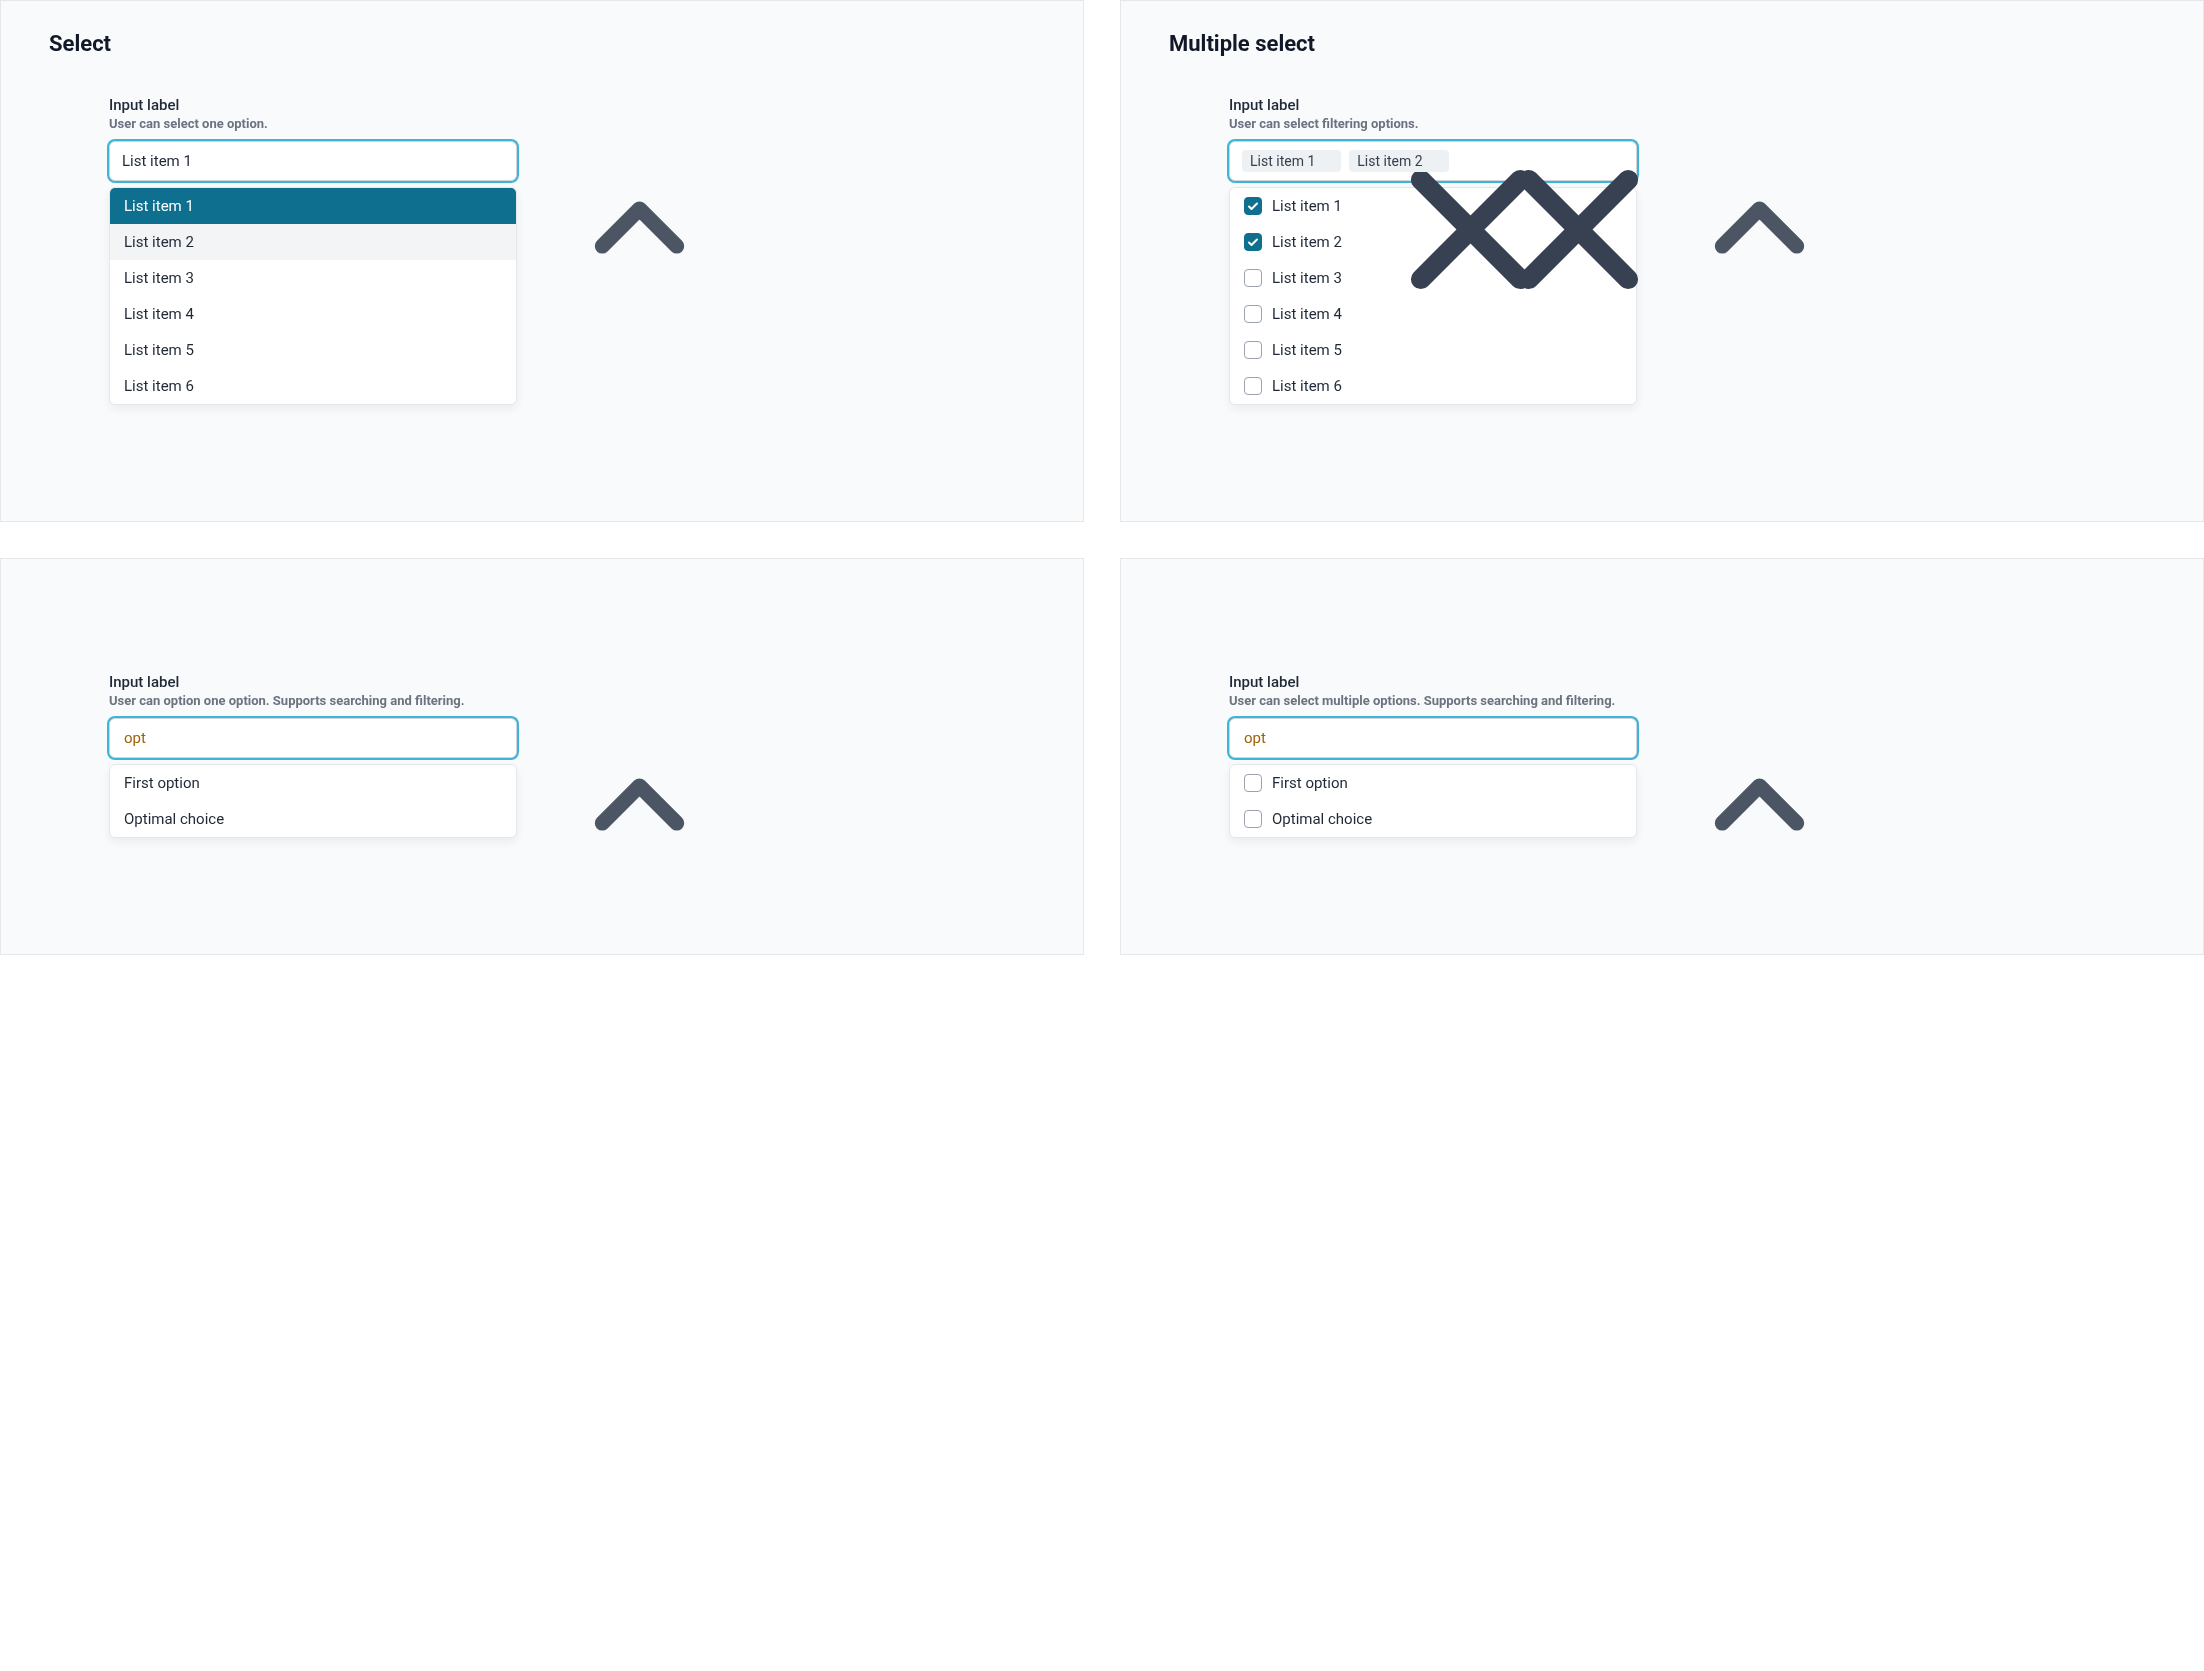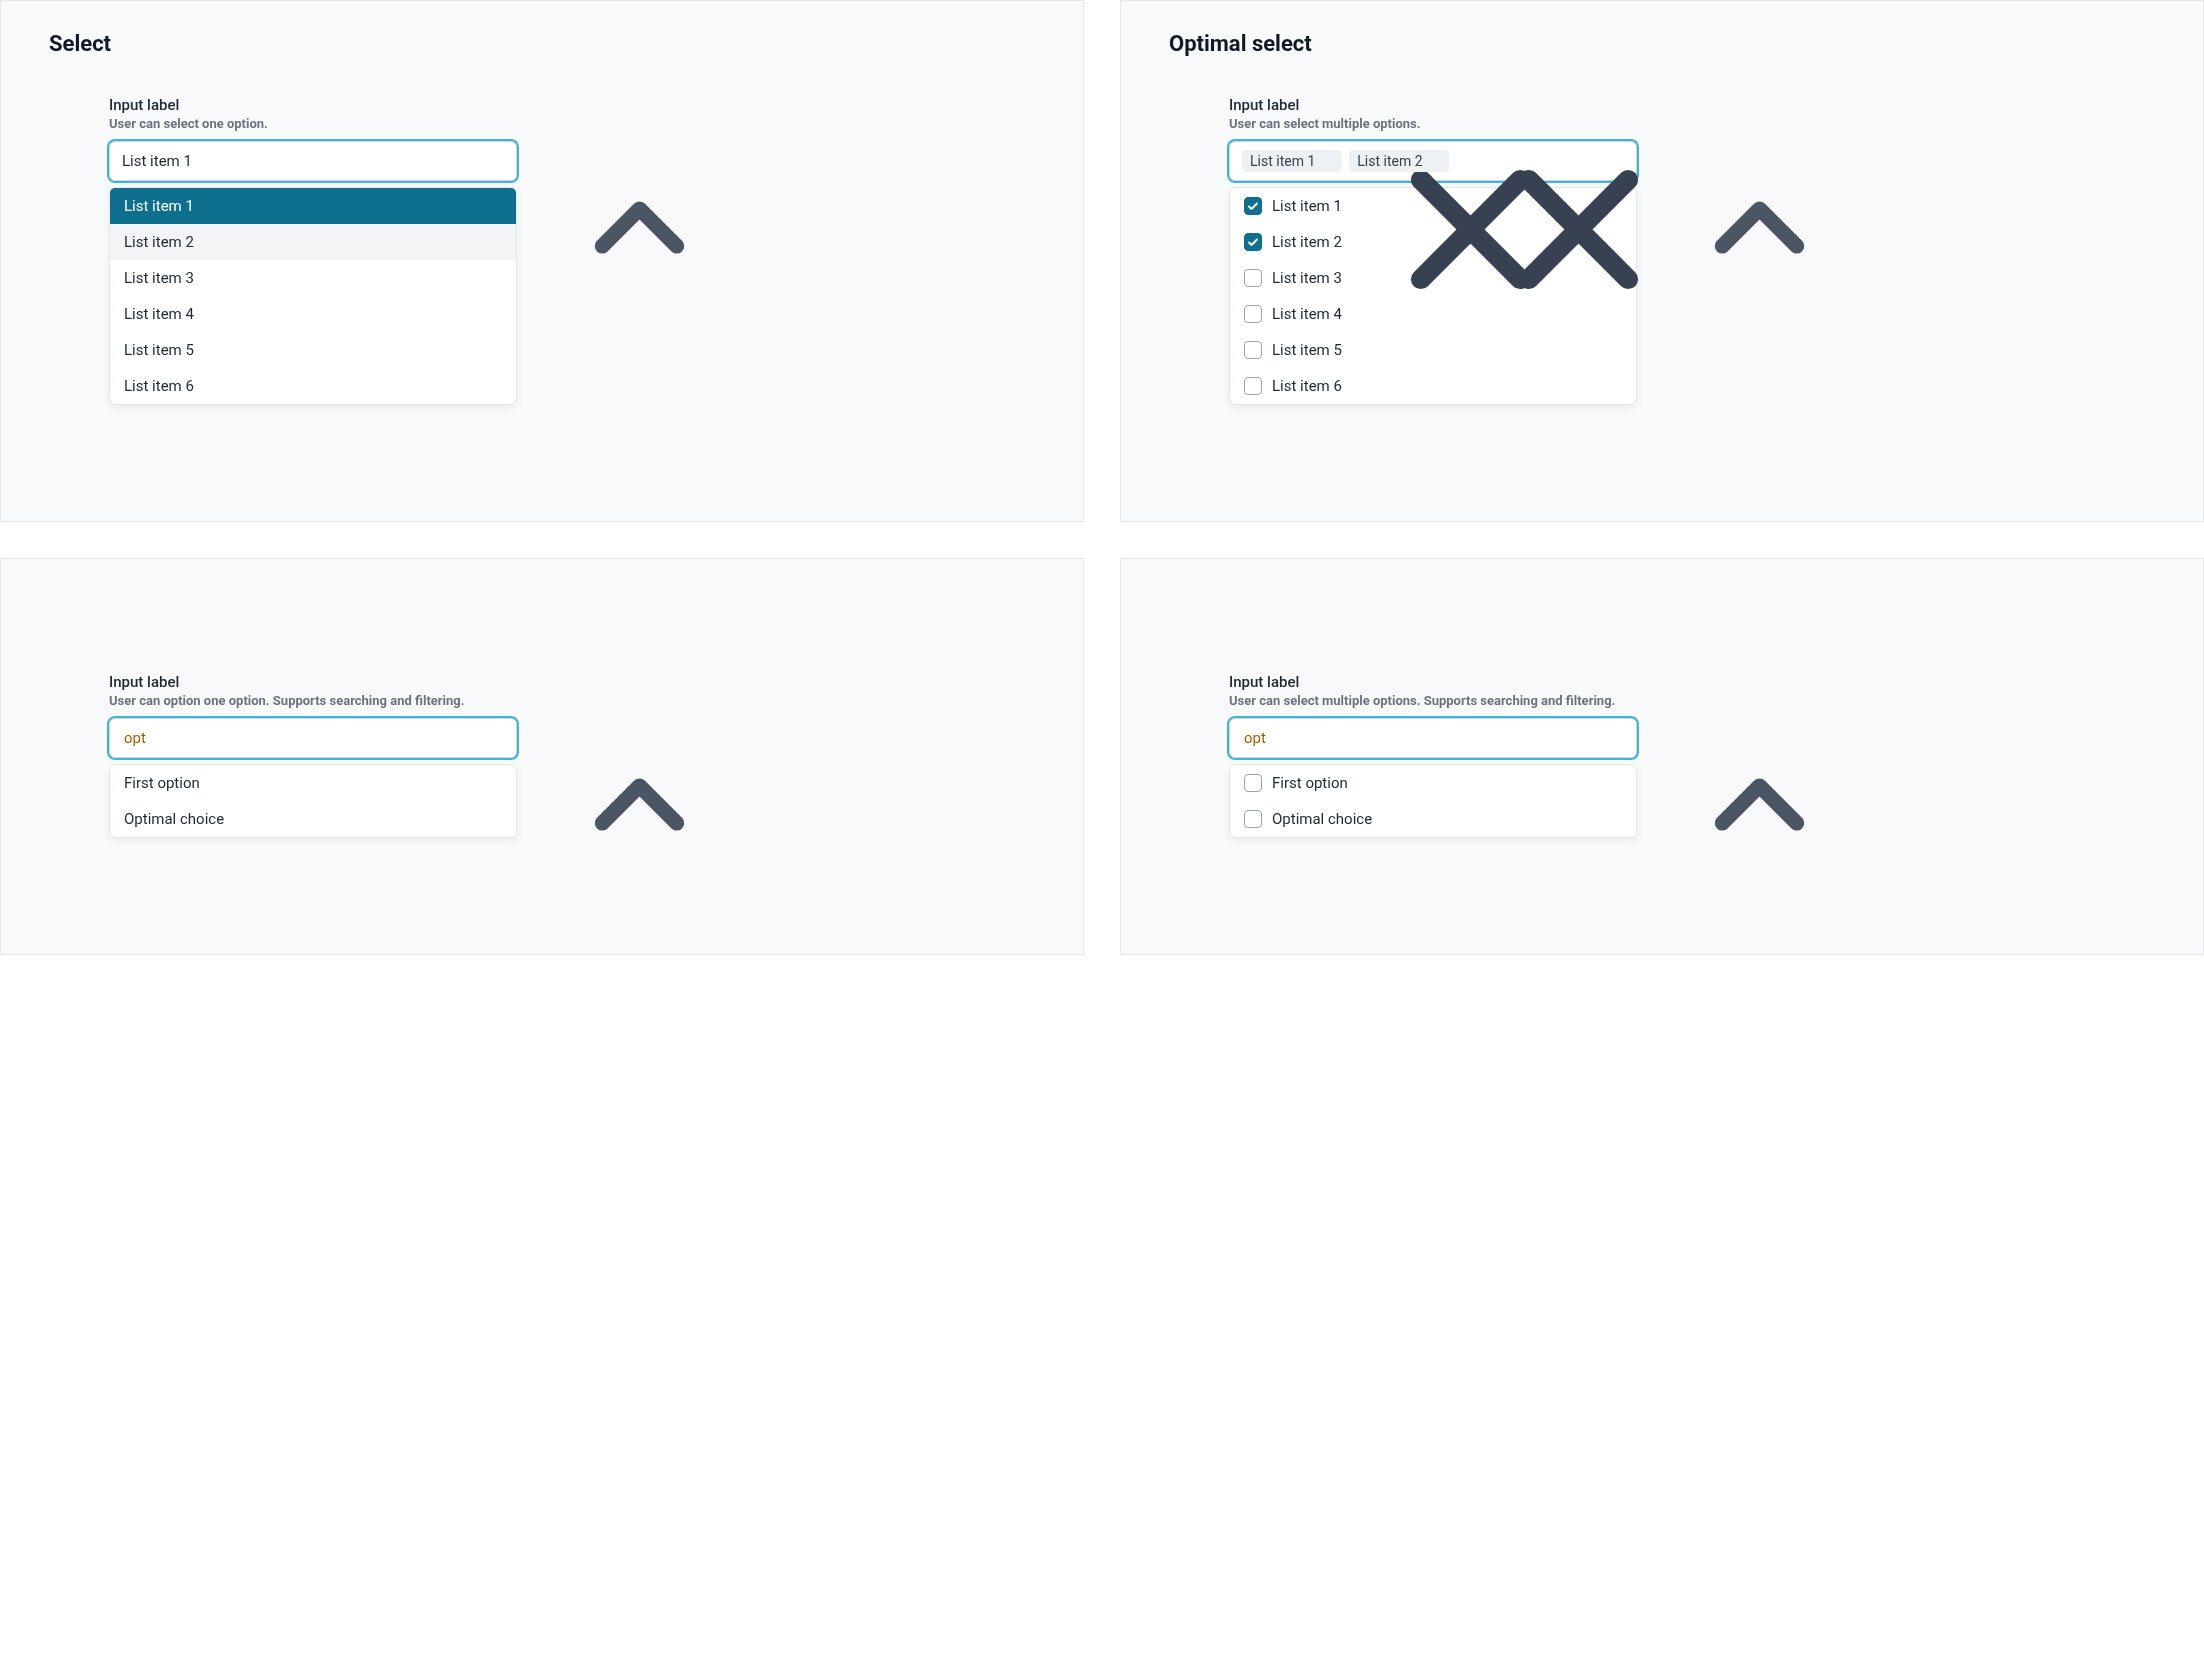--- a/index.html
+++ b/index.html
@@ -173,24 +173,24 @@
             <span>List item 5</span>
           </div>
         <div class="option">
             <span>List item 6</span>
           </div>
       </div>
     </div>
   </div>
 
   <div class="cell">
-    <div class="cell-title">Optimal select</div>
+    <div class="cell-title">Multiple select</div>
     <div class="field-wrap">
       <div class="label">Input label</div>
-      <div class="helper">User can select multiple options.</div>
+      <div class="helper">User can select filtering options.</div>
       <div class="control">
         <div class="chips">
           <span class="chip">
             <span>List item 1</span>
             <span class="x"><svg viewBox="0 0 300 150" width="299" height="149">
                   <use href="#x"></use>
                 </svg></span>
           </span>
           <span class="chip">
             <span>List item 2</span>

